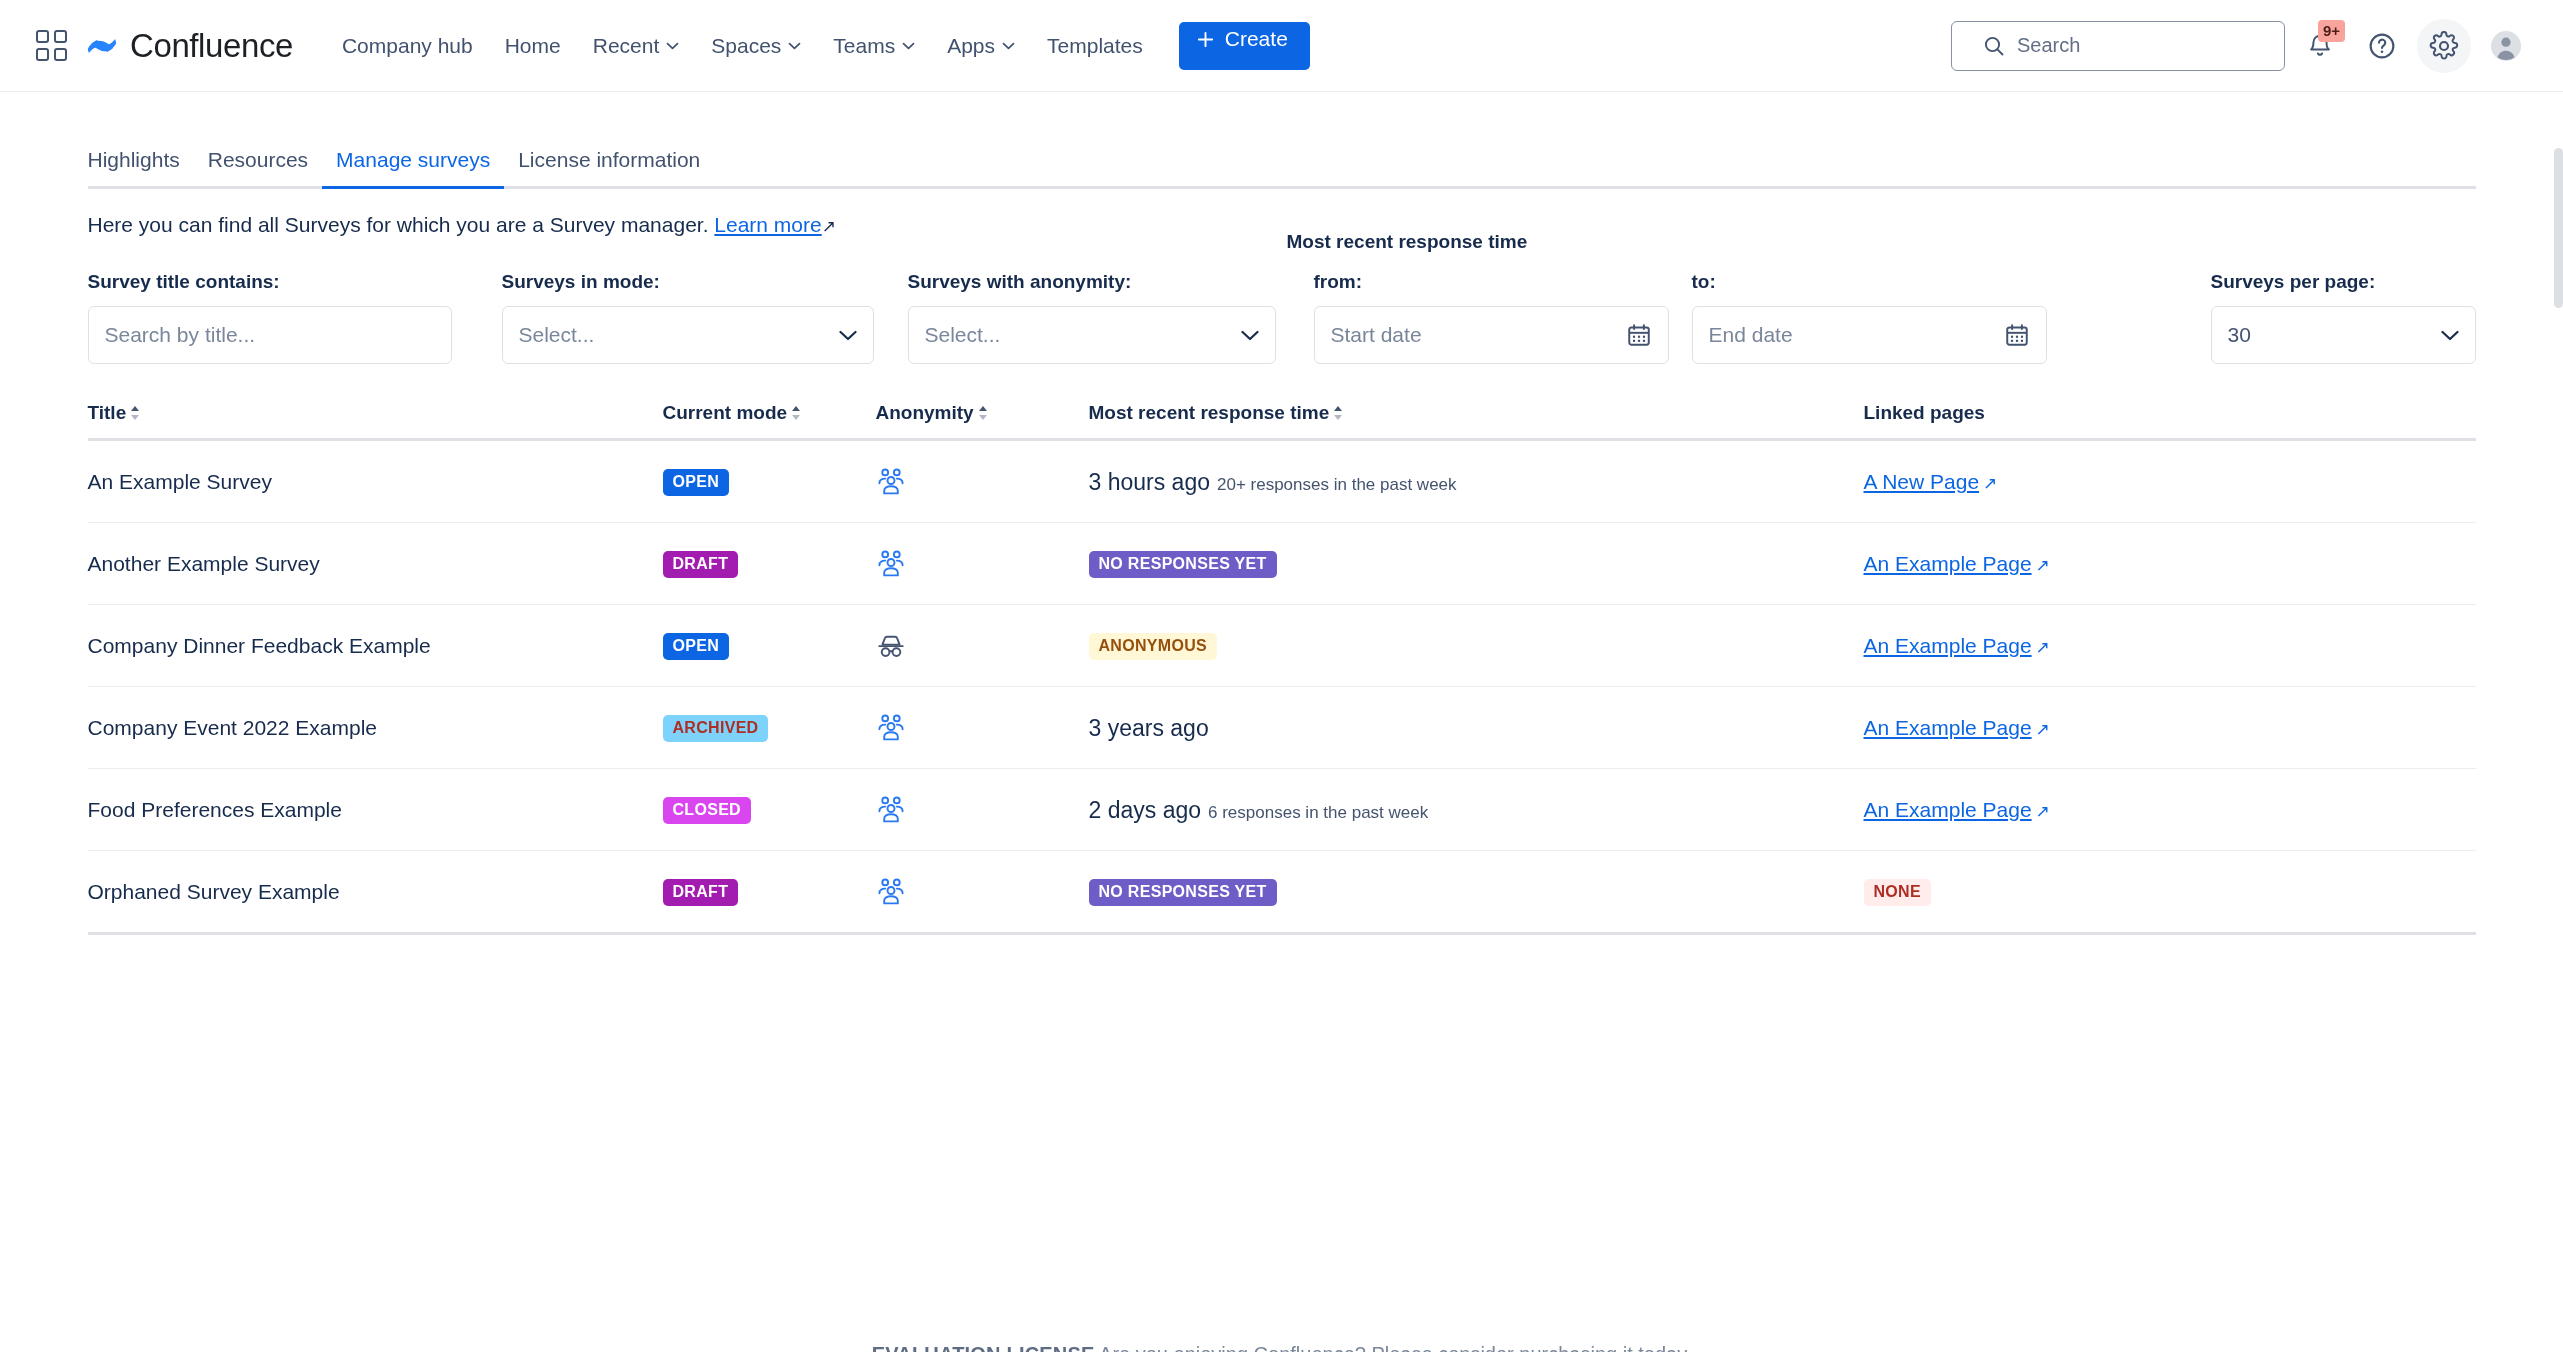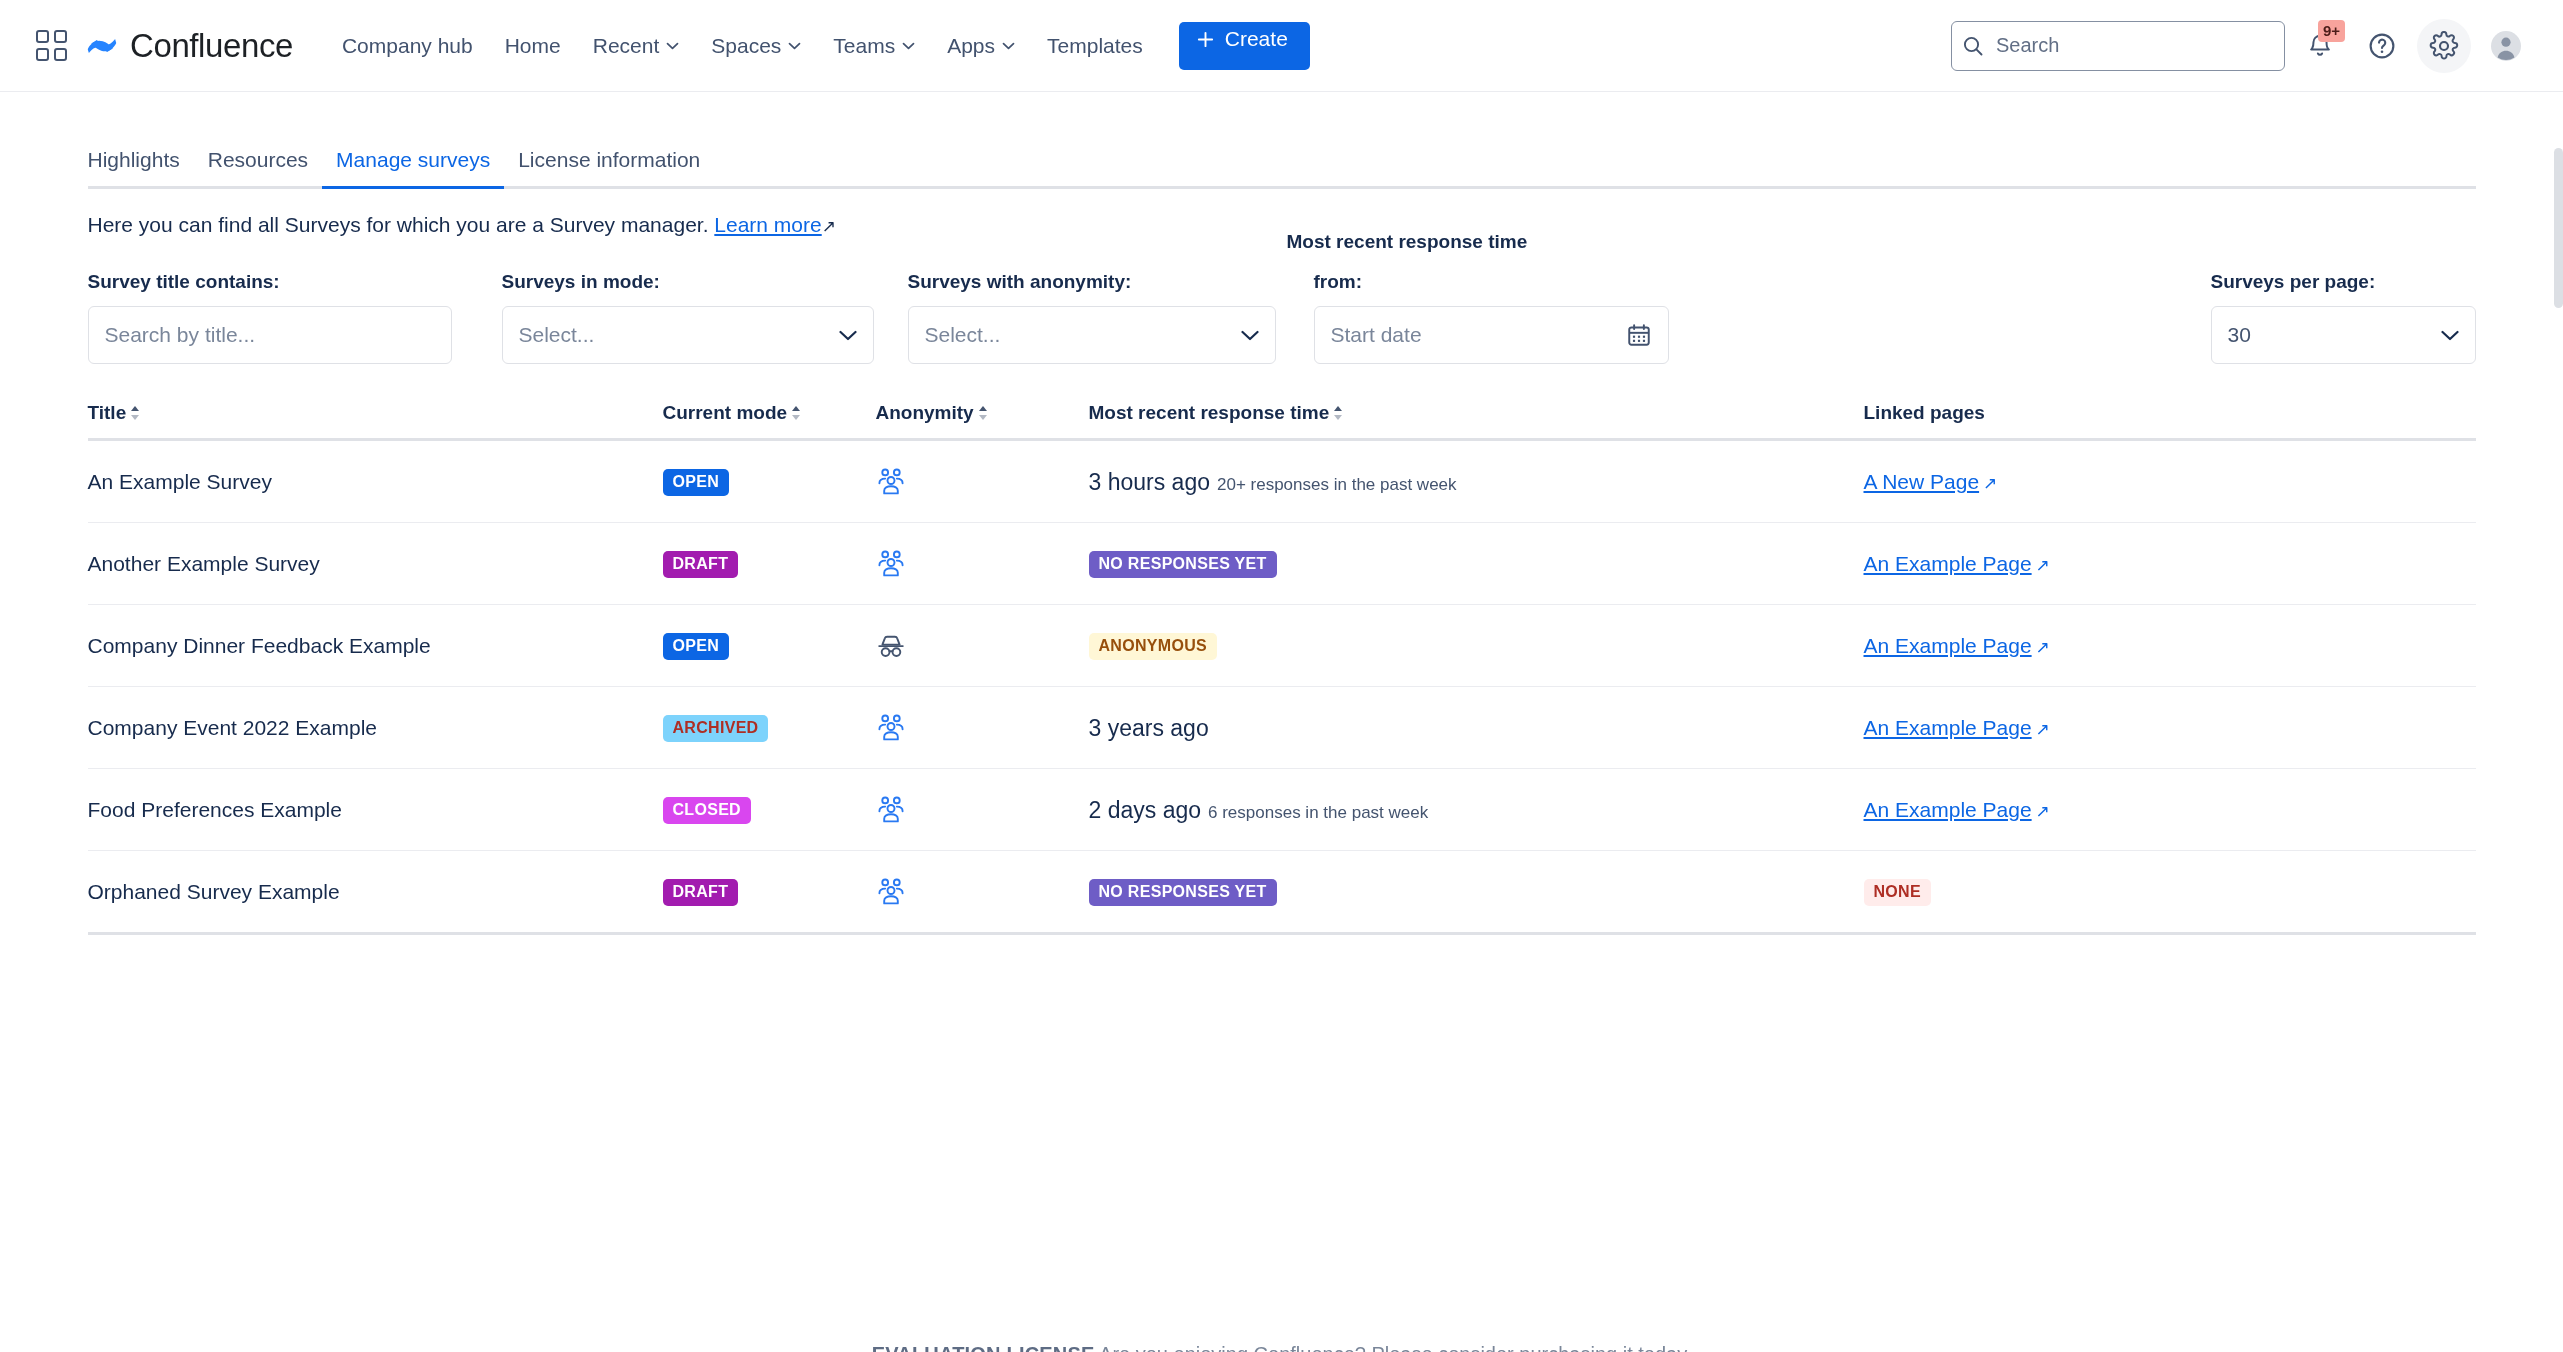--- a/index.html
+++ b/index.html
@@ -102,21 +102,21 @@
     gap: 0px;
     flex: 0 0 auto;
   }
   .search-box {
     width: 334px;
     height: 50px;
     border: 1.6px solid #8590A2;
     border-radius: 6px;
     display: flex;
     align-items: center;
-    padding: 0 10px;
+    padding: 0 31px;
     gap: 12px;
     background: #fff;
     cursor: text;
     margin-left: 48px;
   }
   .search-box svg { flex: 0 0 auto; }
   .search-input {
     border: none;
     outline: none;
     font-size: 20px;
@@ -515,20 +515,37 @@
             <rect x="6.4" y="12.6" width="2" height="2" fill="#42526E"></rect>
             <rect x="11" y="12.6" width="2" height="2" fill="#42526E"></rect>
             <rect x="15.6" y="12.6" width="2" height="2" fill="#42526E"></rect>
             <rect x="6.4" y="16.4" width="2" height="2" fill="#42526E"></rect>
             <rect x="11" y="16.4" width="2" height="2" fill="#42526E"></rect>
             <rect x="15.6" y="16.4" width="2" height="2" fill="#42526E"></rect>
           </svg>
         </div>
       </div>
 
+      <div class="fgroup gap-d">
+        <div class="flabel">to:</div>
+        <div class="finput w-date">
+          <span class="placeholder-txt">End date</span>
+          <svg class="cal-icon" width="26" height="26" viewBox="0 0 24 24">
+            <rect x="3" y="5" width="18" height="16" rx="2" stroke="#42526E" stroke-width="1.8" fill="none"></rect>
+            <path d="M3 10h18" stroke="#42526E" stroke-width="1.8"></path>
+            <path d="M7.5 3v3.4M16.5 3v3.4" stroke="#42526E" stroke-width="1.8" stroke-linecap="round"></path>
+            <rect x="6.4" y="12.6" width="2" height="2" fill="#42526E"></rect>
+            <rect x="11" y="12.6" width="2" height="2" fill="#42526E"></rect>
+            <rect x="15.6" y="12.6" width="2" height="2" fill="#42526E"></rect>
+            <rect x="6.4" y="16.4" width="2" height="2" fill="#42526E"></rect>
+            <rect x="11" y="16.4" width="2" height="2" fill="#42526E"></rect>
+            <rect x="15.6" y="16.4" width="2" height="2" fill="#42526E"></rect>
+          </svg>
+        </div>
+      </div>
 
       <div class="fgroup perpage-wrap">
         <div class="flabel">Surveys per page:</div>
         <div class="fselect w-perpage">
           <span>30</span>
           <svg class="chev" viewBox="0 0 18 11">
               <path d="M1.5 2l7.5 7 7.5-7" stroke="#172B4D" stroke-width="2.2" fill="none" stroke-linecap="round" stroke-linejoin="round"></path>
             </svg>
         </div>
       </div>

